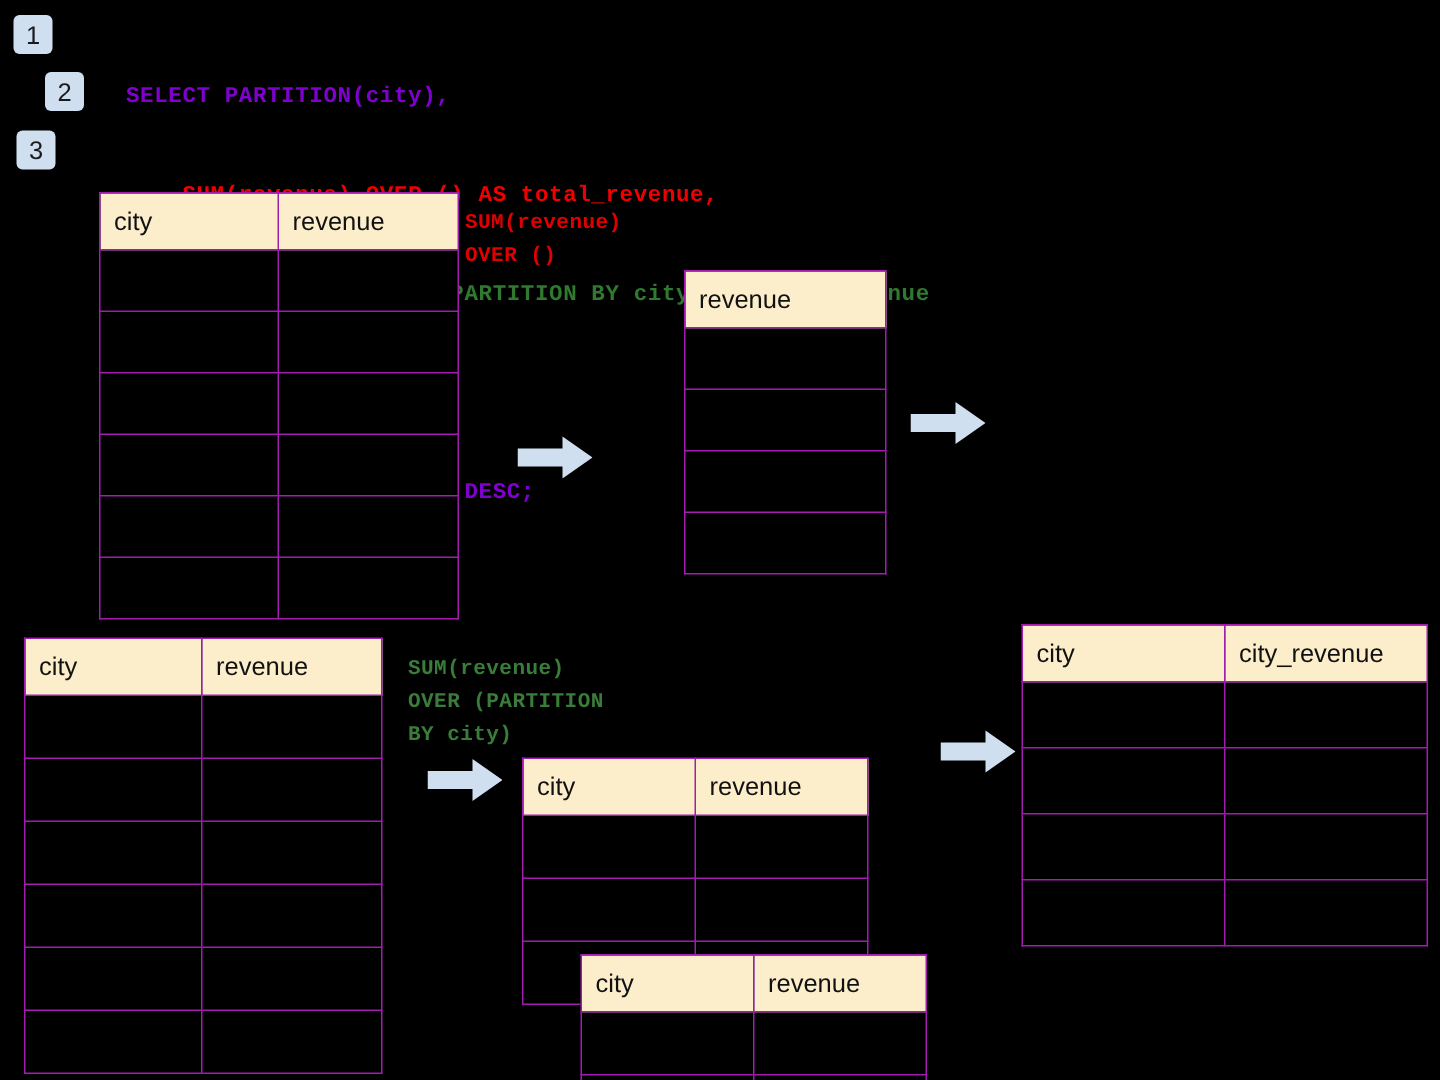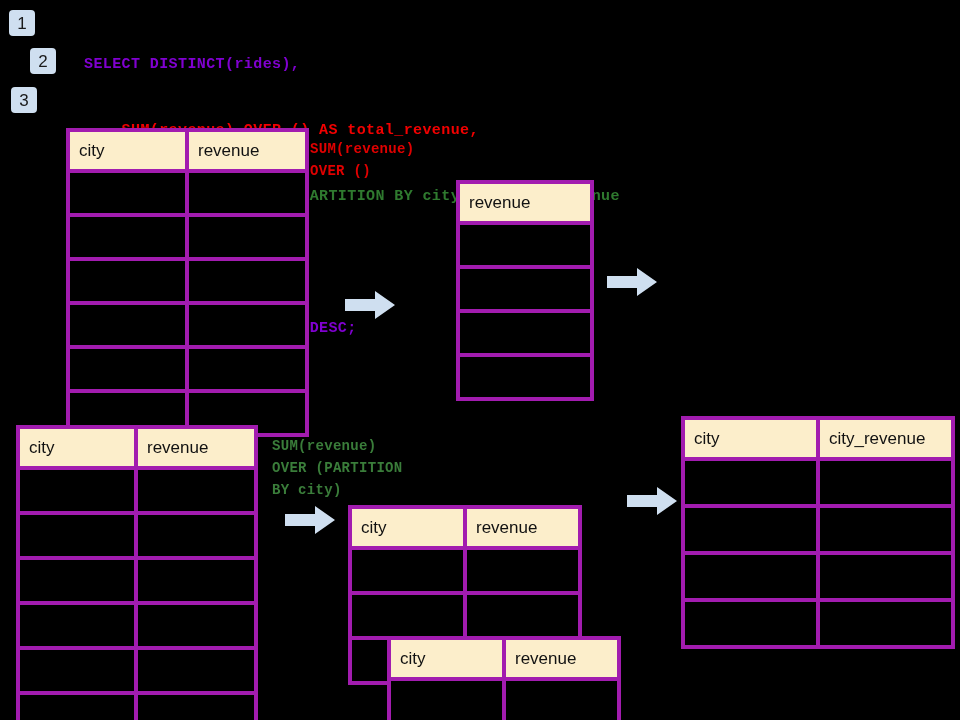--- a/index.html
+++ b/index.html
@@ -73,21 +73,21 @@
   .annot-green { color: #3a7d3a; }
 
   
   .tbl {
     position: absolute;
     border-collapse: collapse;
     table-layout: fixed;
     background: #000000;
   }
   .tbl th, .tbl td {
-    border: 4px solid #a21caf;
+    border: 1px solid #a21caf;
     padding: 0;
     margin: 16px;
   }
   .tbl th {
     background: #fceecb;
     color: #111111;
     font-family: "Liberation Sans", sans-serif;
     font-weight: normal;
     font-size: 17px;
     text-align: left;
@@ -111,21 +111,21 @@
     <span>1</span>
   </div>
   <div class="step-badge" style="left:30px; top:48px;">
     <span>2</span>
   </div>
   <div class="step-badge" style="left:11px; top:87px;">
     <span>3</span>
   </div>
 
   <div class="sql-block" style="left:84px; top:10px;">
-    <span class="sql-line sql-purple">SELECT DISTINCT(rides),</span>
+    <span class="sql-line sql-purple">SELECT PARTITION(city),</span>
     <span class="sql-line sql-red">    SUM(revenue) OVER () AS total_revenue,</span>
     <span class="sql-line sql-green">    SUM(revenue) OVER (PARTITION BY city) as city_revenue</span>
     <span class="sql-line sql-purple">  FROM rides</span>
     <span class="sql-line sql-purple">  ORDER by city_revenue DESC;</span>
   </div>
 
 
   <div class="annot annot-red" style="left:310px; top:138px;">SUM(revenue)
 OVER ()</div>
 

